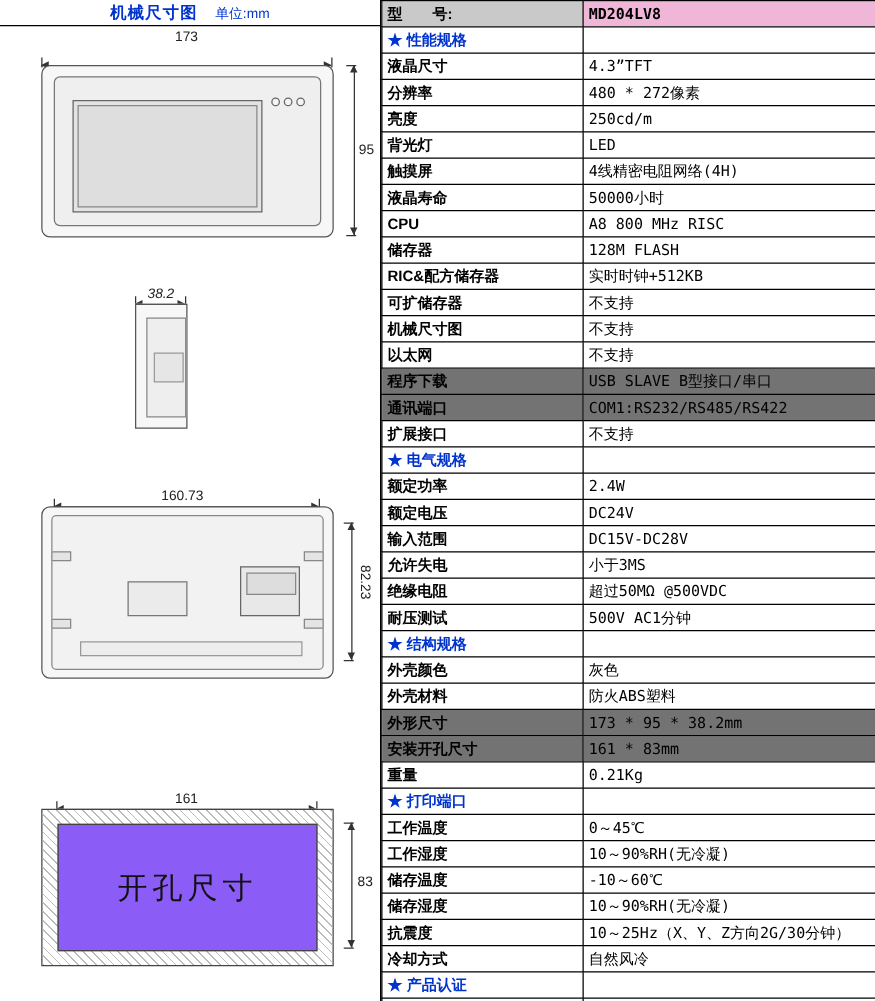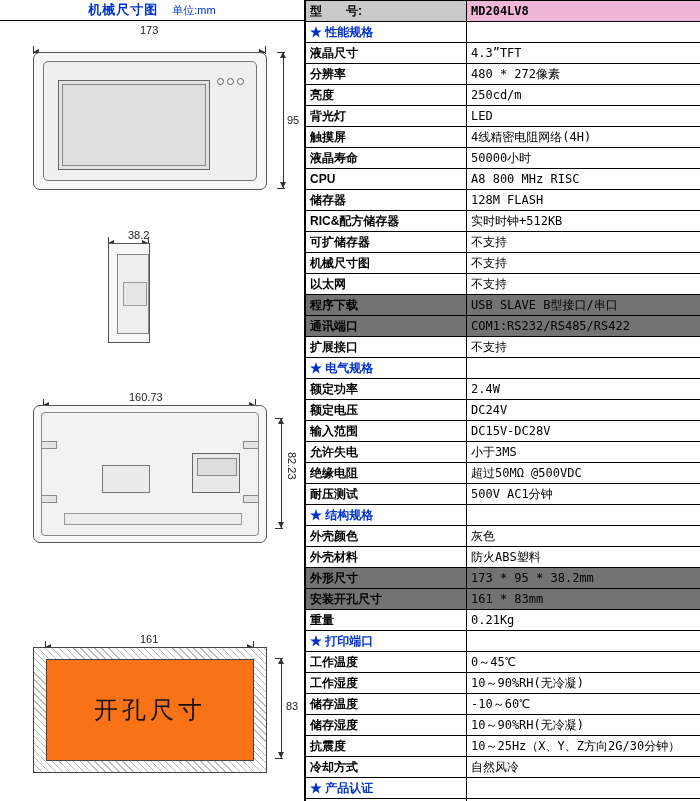--- a/index.html
+++ b/index.html
@@ -268,21 +268,21 @@
     position: absolute;
     inset: 0;
     background: repeating-linear-gradient(45deg, #bbb 0 1px, transparent 1px 5px);
   }
   .co-inner {
     position: absolute;
     left: 12px;
     top: 11px;
     width: 206px;
     height: 100px;
-    background: #f97316;
+    background: #8b5cf6;
     border: 1px solid #444;
     display: flex;
     align-items: center;
     justify-content: center;
   }
   .co-inner span {
     font-size: 24px;
     letter-spacing: 4px;
     color: #111;
   }
@@ -370,21 +370,21 @@
         </div>
       </div>
 
       <div class="arrowline-v" style="left:283px; top:52px; height:136px;"></div>
       <div class="hline" style="left:277px; top:52px; width:8px;"></div>
       <div class="hline" style="left:277px; top:188px; width:8px;"></div>
       <div class="dim-text" style="left:287px; top:114px;">95</div>
     </div>
 
     <div>
-      <div class="dim-text" style="left:128px; top:229px;">38.2</div>
+      <div class="dim-text" style="left:118px; top:229px;font-style:italic;">38.2</div>
       <div class="arrowline" style="left:108px; top:243px; width:40px;"></div>
       <div class="vline" style="left:108px; top:237px; height:8px;"></div>
       <div class="vline" style="left:148px; top:237px; height:8px;"></div>
       <div class="sv-outer">
         <div class="sv-step"></div>
         <div class="sv-notch"></div>
       </div>
     </div>
 
     <div>

